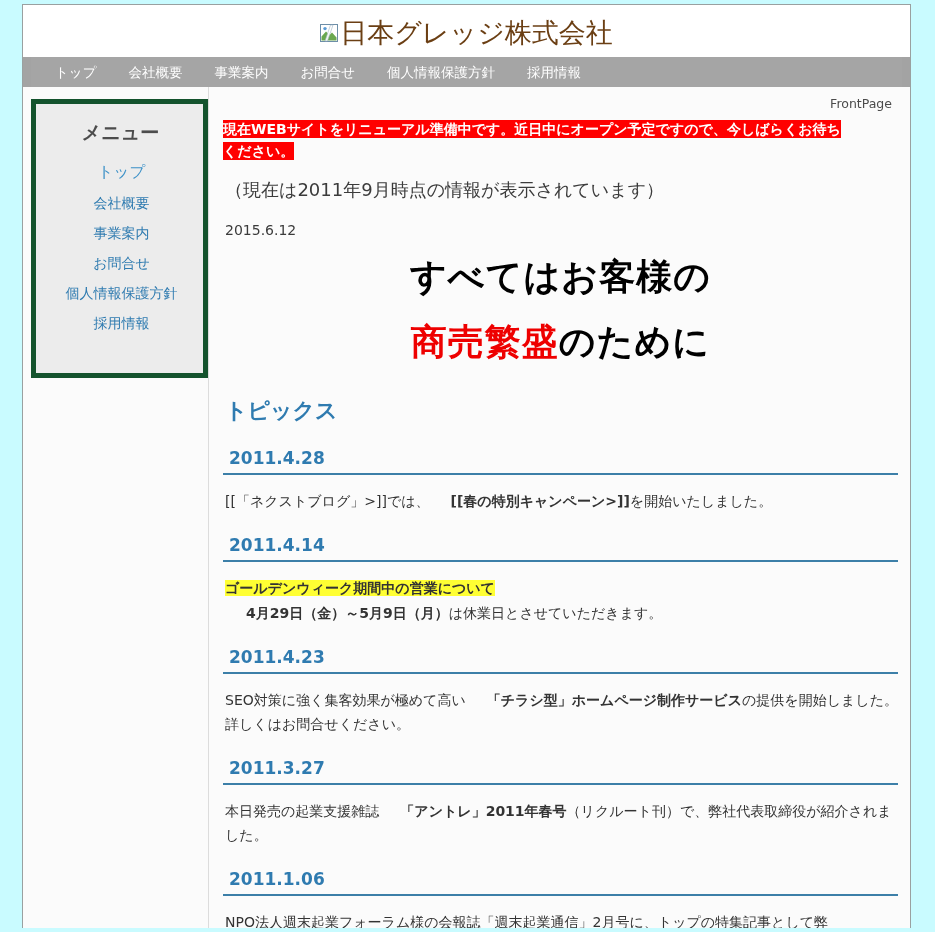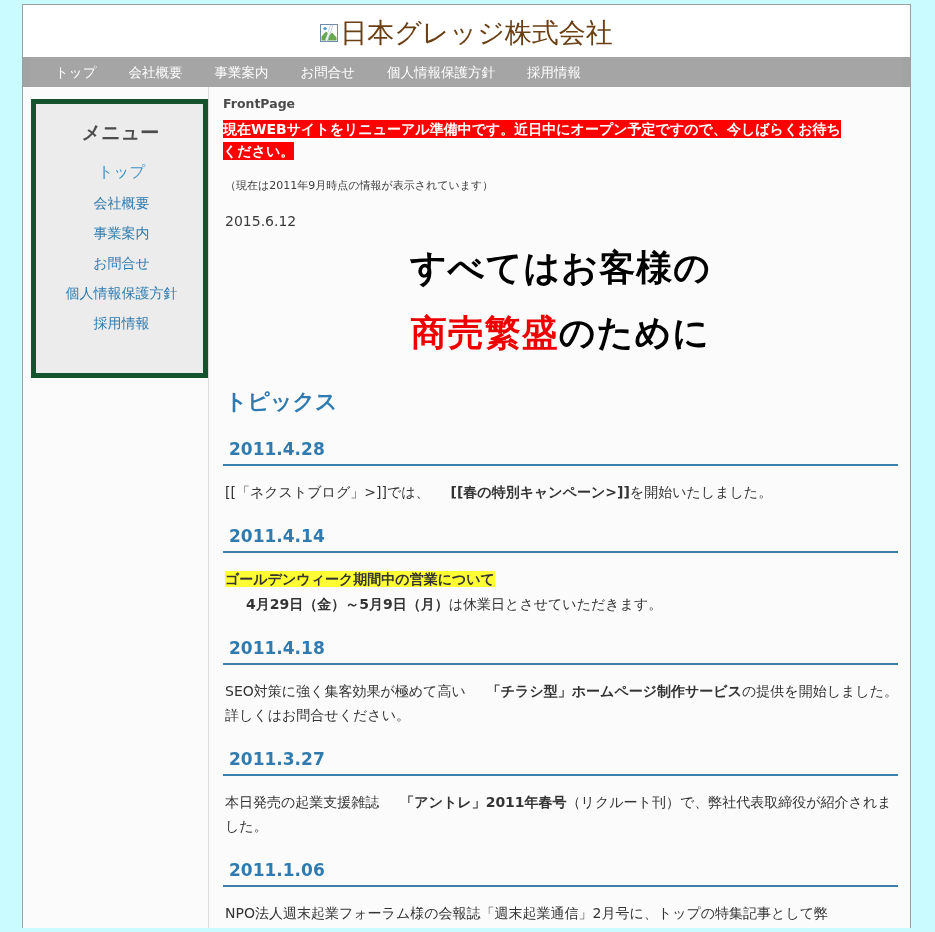--- a/index.html
+++ b/index.html
@@ -118,43 +118,43 @@
   .sidebar-link.first-item {
     font-size: 15.5px;
     color: #3e92c8;
   }
   .main-col {
     flex: 1;
     padding: 0 12px 0 14px;
     min-width: 0;
   }
   .breadcrumb-row {
+    text-align: right;
     padding: 8px 6px 4px 0;
-    font-weight: bold;
   }
   .breadcrumb {
     font-size: 12.5px;
     color: #4b4b4b;
   }
   
   .notice-banner {
     margin: 4px 0 0 0;
     font-size: 14px;
     font-weight: bold;
     line-height: 1.55;
     color: #333;
   }
   .notice-banner .hl {
     background: #ff0000;
     color: #ffffff;
     padding: 1px 0;
   }
   .sub-note {
     margin: 16px 0 0 2px;
-    font-size: 11px;
+    font-size: 18px;
     color: #3b3b3b;
   }
   .date-line {
     margin: 20px 0 0 2px;
     font-size: 14px;
     color: #3b3b3b;
   }
   
   .slogan {
     text-align: center;
@@ -284,21 +284,21 @@
       </div>
 
       <div class="topics-heading">トピックス</div>
 
       <div class="topic-date">2011.4.28</div>
       <div class="topic-body"><span>[[「ネクストブログ」&gt;]]では、</span><b>[[春の特別キャンペーン&gt;]]</b><span>を開始いたしました。</span></div>
 
       <div class="topic-date">2011.4.14</div>
       <div class="topic-body"><span class="yellow">ゴールデンウィーク期間中の営業について</span><br><b class="bold-line">4月29日（金）～5月9日（月）</b><span>は休業日とさせていただきます。</span></div>
 
-      <div class="topic-date">2011.4.18</div>
+      <div class="topic-date">2011.4.23</div>
       <div class="topic-body"><span>SEO対策に強く集客効果が極めて高い</span><b>「チラシ型」ホームページ制作サービス</b><span>の提供を開始しました。詳しくはお問合せください。</span></div>
 
       <div class="topic-date">2011.3.27</div>
       <div class="topic-body"><span>本日発売の起業支援雑誌</span><b>「アントレ」2011年春号</b><span>（リクルート刊）で、弊社代表取締役が紹介されました。</span></div>
 
       <div class="topic-date">2011.1.06</div>
       <div class="topic-body"><span>NPO法人週末起業フォーラム様の会報誌「週末起業通信」2月号に、トップの特集記事として弊</span></div>
 
     </main>
   </div>

